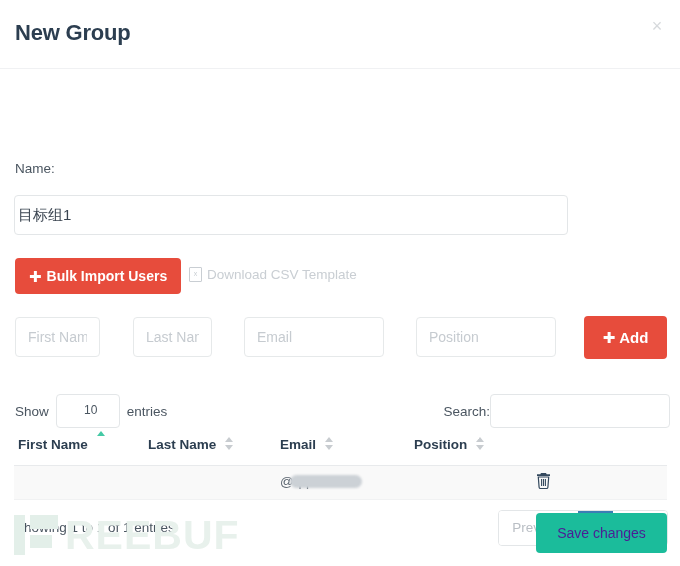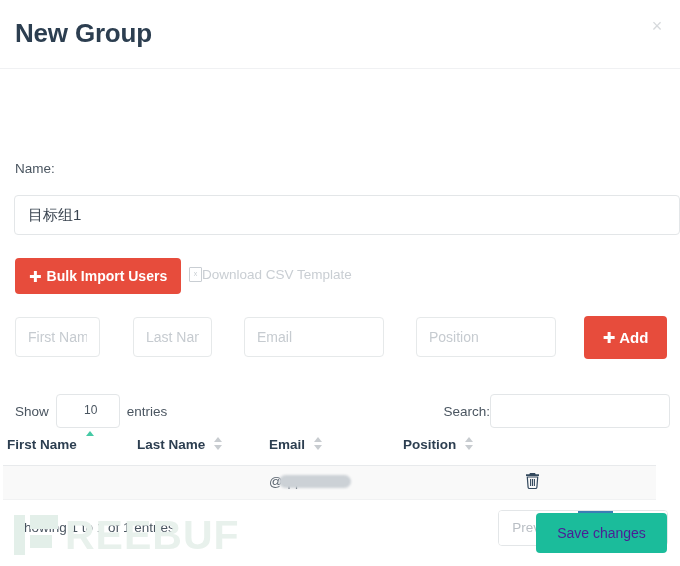--- a/index.html
+++ b/index.html
@@ -29,21 +29,21 @@
   .modal-header {
     position: relative;
     height: 68px;
     border-bottom: 1px solid #f0f1f3;
     flex: none;
   }
   .modal-title {
     position: absolute;
     left: 15px;
     top: 16px;
-    font-size: 26px;
+    font-size: 22px;
     font-weight: bold;
     color: #2c3e50;
     letter-spacing: -0.2px;
     line-height: 34px;
   }
   .close-x {
     position: absolute;
     right: 10px;
     top: 13px;
     width: 26px;
@@ -71,26 +71,26 @@
     left: 15px;
     top: 92px;
     font-size: 13.5px;
     color: #4a5560;
   }
 
   .name-input {
     position: absolute;
     left: 14px;
     top: 126px;
-    width: 666px;
+    width: 554px;
     height: 40px;
     box-sizing: border-box;
     border: 1px solid #e3e6e8;
     border-radius: 4px;
-    padding: 0 13px;
+    padding: 0 3px;
     font-size: 15px;
     color: #3a4450;
     font-family: "Liberation Sans", "DejaVu Sans", sans-serif;
     background: #fff;
     outline: none;
   }
 
   
   .btn {
     box-sizing: border-box;
@@ -120,20 +120,21 @@
     line-height: 1;
     display: inline-block;
   }
   .csv-link {
     position: absolute;
     left: 189px;
     top: 198px;
     font-size: 13.5px;
     color: #c9ced3;
     display: flex;
+    gap: 5px;
     text-decoration: none;
     cursor: default;
   }
   .csv-icon {
     display: inline-block;
     width: 11px;
     height: 13px;
     border: 1px solid #c9ced3;
     border-radius: 1px;
     position: relative;
@@ -223,21 +224,21 @@
     padding: 0 10px;
     font-size: 13px;
     font-family: "Liberation Sans", "DejaVu Sans", sans-serif;
     outline: none;
     background: #fff;
   }
 
   
   .dt-table {
     position: absolute;
-    left: 3px;
+    left: 14px;
     top: 368px;
     width: 653px;
     text-decoration: underline;
   }
   .dt-head {
     position: relative;
     height: 28px;
   }
   .th {
     position: absolute;

